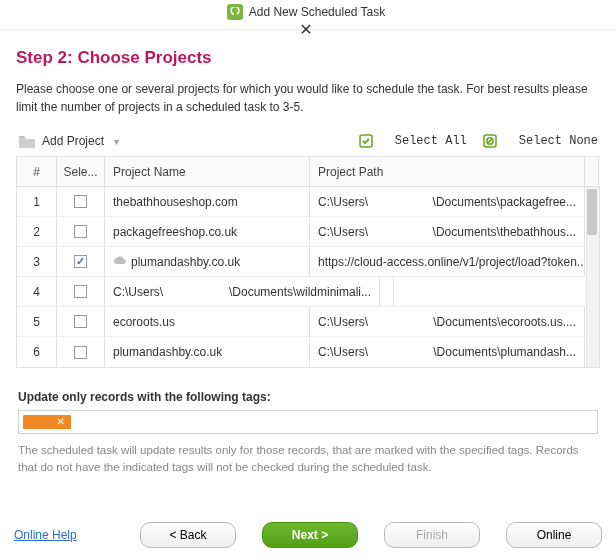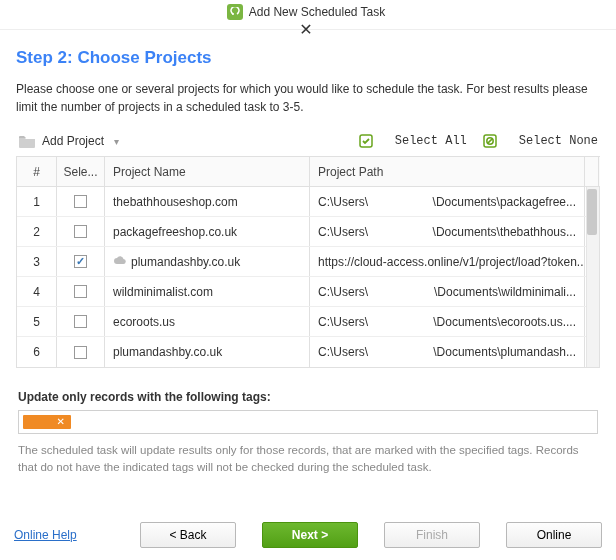--- a/index.html
+++ b/index.html
@@ -4,21 +4,21 @@
 <style>
 * { box-sizing: border-box; margin: 0; padding: 0; }
 body { font-family: "Segoe UI", Arial, sans-serif; font-size: 12px; color: #333; background: #fff; width: 616px; height: 560px; overflow: hidden; }
 .titlebar { display: flex; align-items: center; justify-content: space-between; padding: 4px 12px 4px 8px; border-bottom: 1px solid #eee; height: 30px; flex-direction: column; }
 .titlebar-left { display: flex; align-items: center; gap: 6px; }
 .app-icon { width: 16px; height: 16px; background: #7bb642; border-radius: 3px; position: relative; display:inline-flex; align-items:center; justify-content:center; }
 .app-icon svg { width:10px; height:10px; }
 .titlebar-title { font-size: 12px; color: #333; }
 .close-x { font-size: 16px; color: #333; cursor: pointer; font-family: Arial; }
 .content { padding: 12px 16px 0 16px; }
-.step-title { color: #3b82f6; font-size: 17px; font-weight: bold; margin: 6px 0 12px 0; }
+.step-title { color: #be185d; font-size: 17px; font-weight: bold; margin: 6px 0 12px 0; }
 .desc { font-size: 12px; color: #333; line-height: 1.5; margin-bottom: 18px; }
 .toolbar { display: flex; align-items: center; justify-content: space-between; margin-bottom: 8px; padding: 0 2px; }
 .toolbar-left { display: flex; align-items: center; gap: 6px; cursor: pointer; }
 .folder-icon { width: 18px; height: 14px; }
 .chevron-down { font-size: 10px; color: #999; margin-left: 4px; }
 .toolbar-right { display: flex; align-items: center; gap: 16px; }
 .toolbar-right .action { display: flex; align-items: flex-start; gap: 22px; cursor: pointer; font-family: Liberation Mono, monospace; }
 .icon-small { width:14px; height:14px; }
 .table { border: 1px solid #e0e0e0; border-right:none; }
 .thead { display: flex; background: #fafafa; border-bottom: 1px solid #e0e0e0; height: 30px; }
@@ -37,21 +37,21 @@
 .scrolltrack { position:absolute; right:0; top:0; bottom:0; width:14px; background:#f3f3f3; border-left:1px solid #e5e5e5; border-right:1px solid #e0e0e0;}
 .scrollthumb { position:absolute; right:2px; top:2px; width:10px; height:46px; background:#c9c9c9; border-radius:2px; }
 .tagsection { margin-top: 22px; padding: 0 2px; }
 .tagsection-label { font-weight: bold; font-size: 12px; margin-bottom: 6px; color:#333;}
 .taginput { border:1px solid #d0d0d0; background:#fff; padding:3px 4px; display:flex; align-items:center; min-height:24px; }
 .tagchip { background:#f08a24; color:#fff; font-size:11px; padding:1px 6px 2px 10px; display:inline-flex; align-items:center; gap:6px; border-radius:1px; min-width:48px; justify-content:flex-end;}
 .tagchip .x { font-size:10px; cursor:pointer;}
 .taghelp { color:#888; font-size:11.5px; margin-top:8px; line-height:1.45; }
 .footer { position:absolute; bottom:0; left:0; right:0; padding:10px 14px 12px 14px; display:flex; align-items:center; justify-content:flex-end; gap:26px; background:#fff;}
 .footer .help { margin-right:auto; color:#2a6fc9; text-decoration:underline; cursor:pointer; font-size:12px;}
-.btn { width:96px; height:26px; border:1px solid #b8b8b8; background:linear-gradient(#fdfdfd,#efefef); border-radius:2px; font-size:12px; cursor:pointer; }
+.btn { width:96px; height:26px; border:1px solid #b8b8b8; background:linear-gradient(#fdfdfd,#efefef); border-radius:10px; font-size:12px; cursor:pointer; }
 .btn.primary { background:linear-gradient(#6db82f,#52a015); border-color:#4b930f; color:#fff; font-weight:bold; }
 .btn.disabled { color:#aaa; cursor:default; }
 .th-label{ color:#444; }
 .path2 { margin-left:auto; }
 </style>
 </head>
 <body>
 
 <div class="titlebar">
   <div class="titlebar-left">
@@ -152,23 +152,20 @@
           <div class="cell col-path">
             <span>https://cloud-access.online/v1/project/load?token...</span>
           </div>
           <div class="cell col-scroll"></div>
         </div>
         <div class="row">
           <div class="cell col-num">4</div>
           <div class="cell col-sel">
             <span class="chk"></span>
           </div>
-          <div class="cell col-name">
-            <span>wildminimalist.com</span>
-          </div>
           <div class="cell col-path">
             <span>C:\Users\</span>
             <span class="path2">\Documents\wildminimali...</span>
           </div>
           <div class="cell col-scroll"></div>
         </div>
         <div class="row">
           <div class="cell col-num">5</div>
           <div class="cell col-sel">
             <span class="chk"></span>

